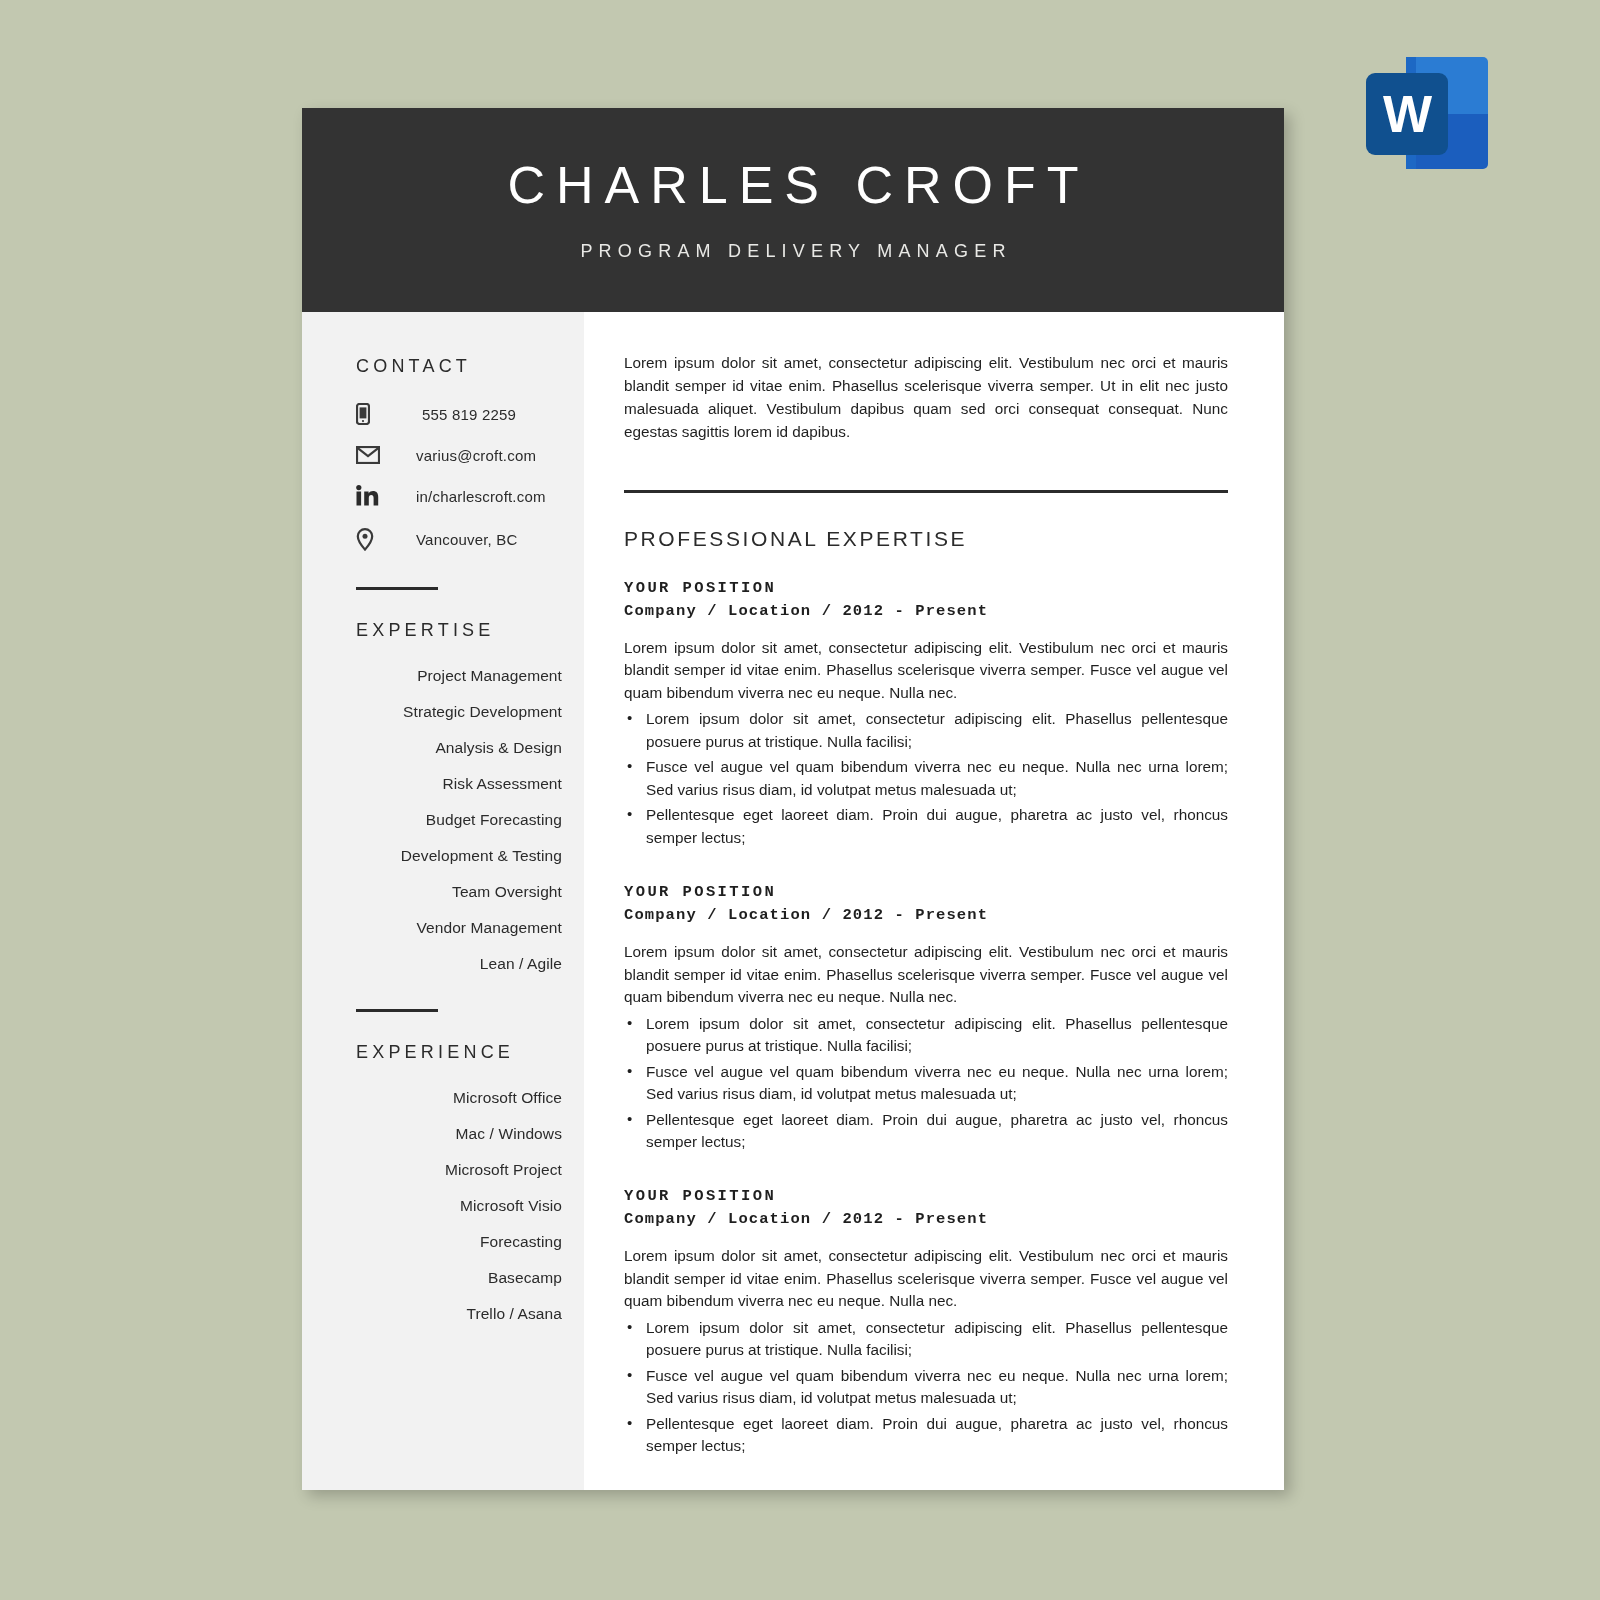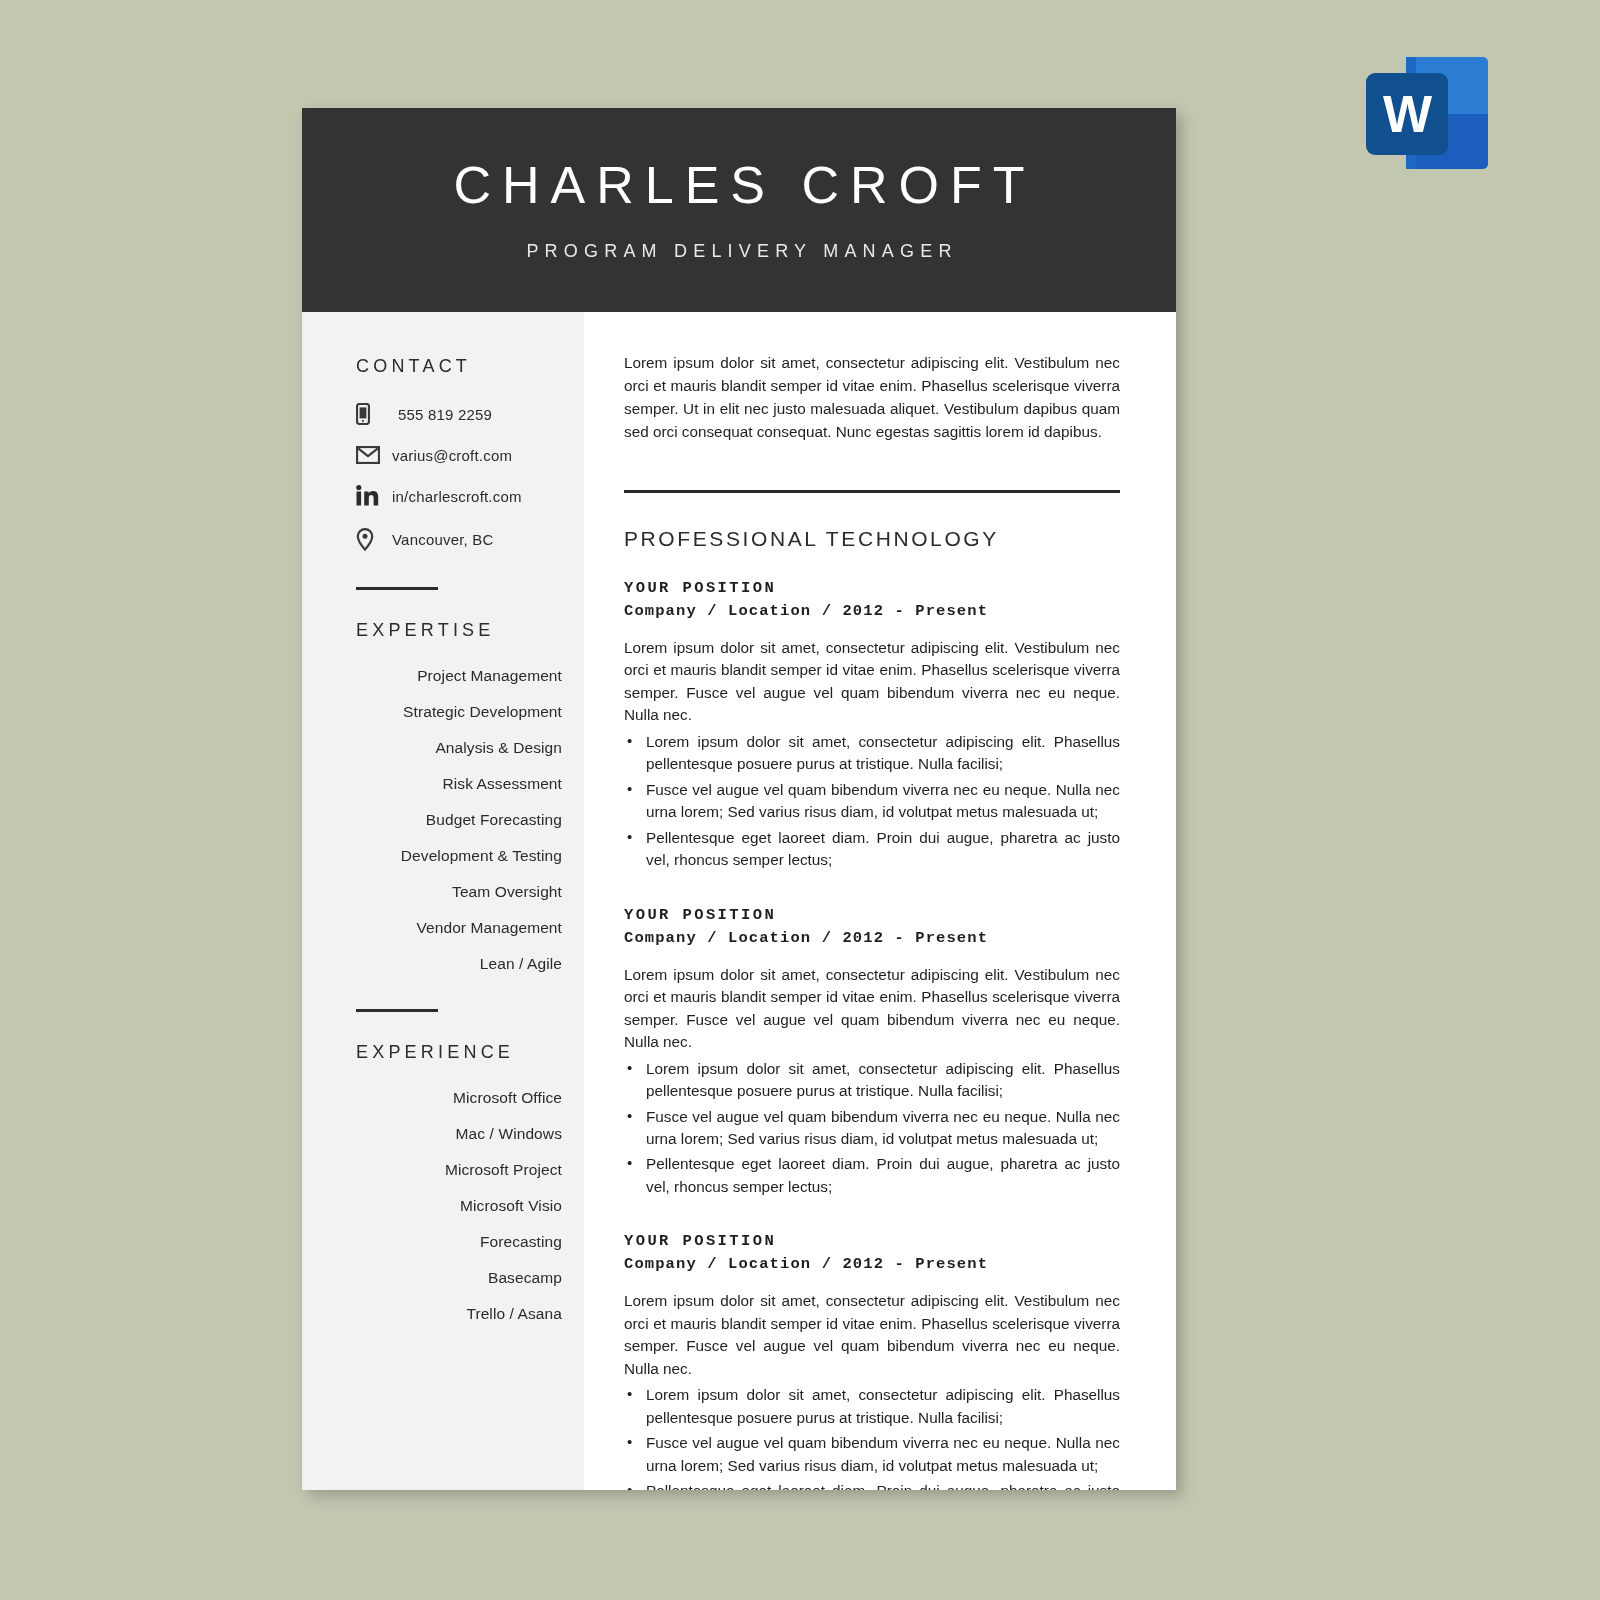--- a/index.html
+++ b/index.html
@@ -71,21 +71,21 @@
     line-height: 82px;
     text-align: center;
     letter-spacing: -1px;
   }
 
   
   .page {
     position: absolute;
     left: 302px;
     top: 108px;
-    width: 874px;
+    width: 982px;
     height: 1382px;
     background: #f97316;
     box-shadow: 6px 6px 14px rgba(0,0,0,0.22);
     overflow: hidden;
   }
 
   .resume-header {
     height: 204px;
     background: #333333;
     display: flex;
@@ -132,20 +132,21 @@
     font-size: 18px;
     font-weight: 400;
     letter-spacing: 4.2px;
     margin: 0 0 26px 0;
   }
 
   .contact-row {
     display: flex;
     align-items: center;
     margin-bottom: 21px;
+    gap: 24px;
   }
   .contact-ico {
     width: 26px;
     flex: 0 0 26px;
     display: flex;
     align-items: center;
     justify-content: flex-start;
     color: #3a3a3a;
   }
   .contact-text {
@@ -341,21 +342,21 @@
 
       </div>
     </div>
 
     <div class="main">
 
       <p class="summary">Lorem ipsum dolor sit amet, consectetur adipiscing elit. Vestibulum nec orci et mauris blandit semper id vitae enim. Phasellus scelerisque viverra semper. Ut in elit nec justo malesuada aliquet. Vestibulum dapibus quam sed orci consequat consequat. Nunc egestas sagittis lorem id dapibus.</p>
 
       <div class="main-rule"></div>
 
-      <div class="main-heading">PROFESSIONAL TECHNOLOGY</div>
+      <div class="main-heading">PROFESSIONAL EXPERTISE</div>
 
       <div class="job">
         <div class="job-position">YOUR POSITION</div>
         <div class="job-meta">Company / Location / 2012 - Present</div>
         <p class="job-desc">Lorem ipsum dolor sit amet, consectetur adipiscing elit. Vestibulum nec orci et mauris blandit semper id vitae enim. Phasellus scelerisque viverra semper.  Fusce vel augue vel quam bibendum viverra nec eu neque. Nulla nec.</p>
         <ul class="job-bullets">
           <li>Lorem ipsum dolor sit amet, consectetur adipiscing elit. Phasellus pellentesque posuere purus at tristique. Nulla facilisi;</li>
           <li>Fusce vel augue vel quam bibendum viverra nec eu neque. Nulla nec urna lorem; Sed varius risus diam, id volutpat metus malesuada ut;</li>
           <li>Pellentesque eget laoreet diam. Proin dui augue, pharetra ac justo vel, rhoncus semper lectus;</li>
         </ul>

